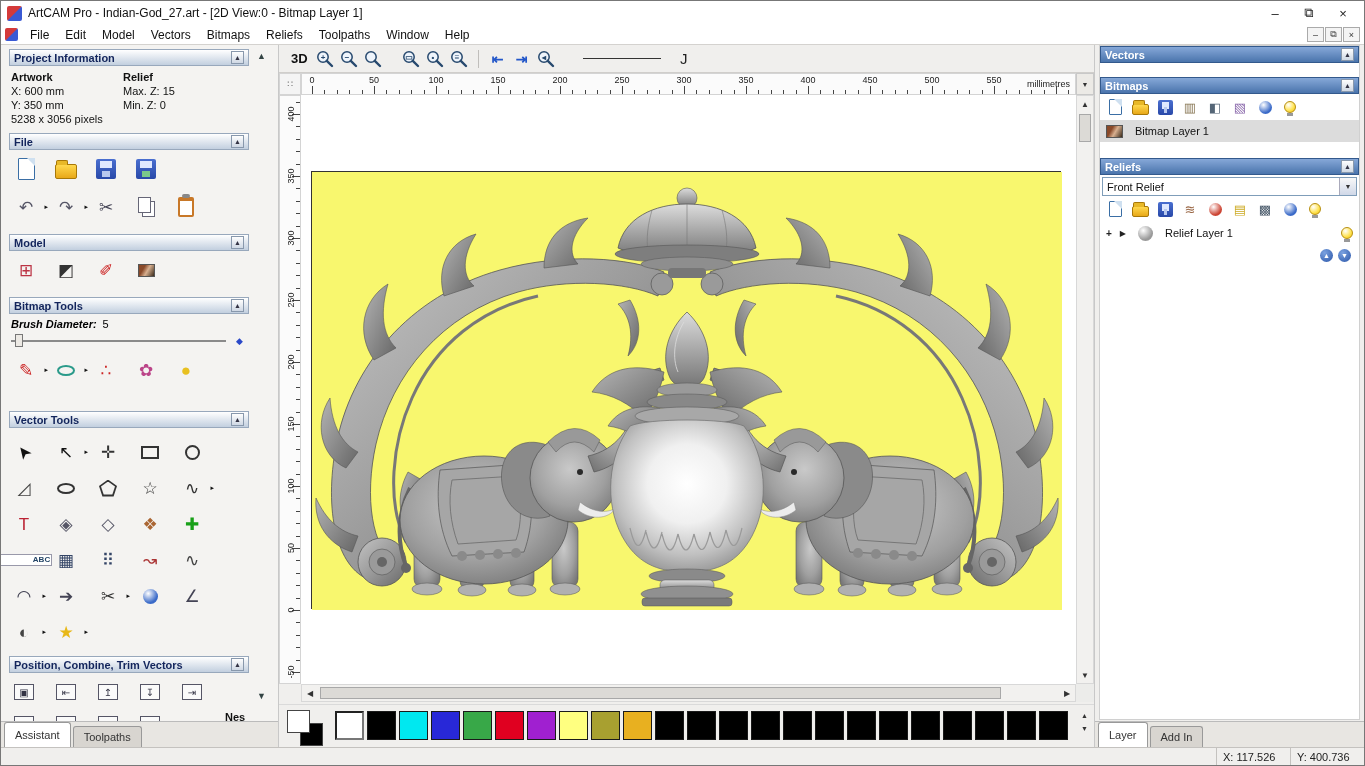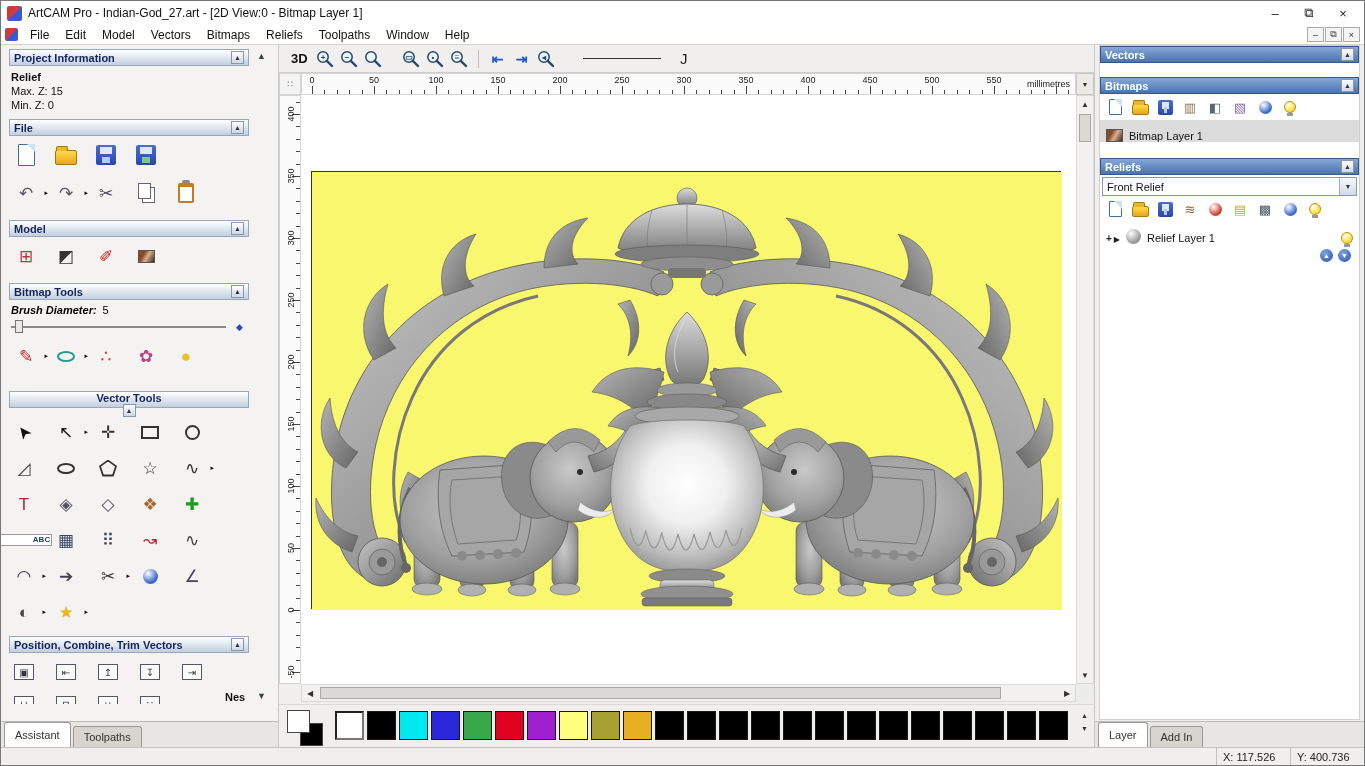--- a/index.html
+++ b/index.html
@@ -111,21 +111,21 @@
   .rsec-h{height:17px;background:linear-gradient(#86a8d8,#4a74ac);border:1px solid #33598c;color:#fff;font-weight:bold;font-size:11px;display:flex;align-items:center;justify-content:space-between;padding:0 4px;}
   .rsec-h .collapse{color:#334;}
   .mb14{margin-bottom:14px;}
   .rtoolbar{display:flex;align-items:center;gap:7px;padding:4px 6px;height:26px;}
   .ic.small{width:18px;height:18px;}
   .ic.small .gl{font-size:13px;}
   .ic.small .pg{width:13px;height:16px;}
   .ic.small .fd{width:17px;height:11px;margin-top:4px;}
   .ic.small .dk{width:15px;height:15px;}
   .ic.small .sph{width:13px;height:13px;}
-  .layerrow{display:flex;align-items:flex-end;gap:6px;height:22px;padding:0 6px;font-size:11px;color:#111;}
+  .layerrow{display:flex;align-items:center;gap:12px;height:22px;padding:0 6px;font-size:11px;color:#111;}
   .layerrow.selected{background:#dcdcdc;}
   .expcaret{font-size:8px;color:#222;}
   .plusmini{font-size:10px;font-weight:bold;color:#222;margin-right:-4px;}
   .rowbulb{margin-left:auto;}
   .combo{margin:2px 2px 0;height:19px;border:1px solid #7f9db9;background:#fff;display:flex;align-items:center;font-size:11px;padding-left:4px;justify-content:space-between;color:#111;}
   .cbtn{width:17px;height:17px;background:linear-gradient(#f8f8f8,#d0d8e8);border-left:1px solid #aab;font-size:7px;display:flex;align-items:center;justify-content:center;color:#333;}
   .updown{display:flex;justify-content:flex-end;gap:5px;padding:5px 8px;}
   .circbtn{width:13px;height:13px;border-radius:50%;background:radial-gradient(circle at 35% 30%,#7ba2e0,#2a55a8);color:#fff;font-size:7px;display:flex;align-items:center;justify-content:center;}
   
   .statusbar{position:absolute;left:0;right:0;bottom:0;height:18px;background:#f0efed;border-top:1px solid #c4c2bf;display:flex;justify-content:flex-end;align-items:center;font-size:11px;color:#222;}
@@ -170,20 +170,26 @@
     <span class="lp-scroll" style="top:6px;">▲</span>
     <span class="lp-scroll" style="bottom:46px;">▼</span>
     <div class="lp-content">
 
       <div class="lsec-h">
         <span class="t">Project Information</span>
         <span class="collapse">▲</span>
       </div>
       <div class="pinfo">
         <div class="picol">
+          <span class="pilab">Artwork</span>
+          <span>X: 600 mm</span>
+          <span>Y: 350 mm</span>
+          <span>5238 x 3056 pixels</span>
+        </div>
+        <div class="picol">
           <span class="pilab">Relief</span>
           <span>Max. Z: 15</span>
           <span>Min. Z: 0</span>
         </div>
       </div>
 
       <div class="lsec-h">
         <span class="t">File</span>
         <span class="collapse">▲</span>
       </div>
@@ -266,21 +272,21 @@
             <div class="gl" style="color: rgb(204, 34, 34);">∴</div>
           </div>
           <div class="ic">
             <div class="gl" style="color: rgb(187, 68, 136);">✿</div>
           </div>
           <div class="ic">
             <div class="gl" style="color: rgb(232, 192, 32);">●</div>
           </div>
         </div>
 
-      <div class="lsec-h" style="margin-top:16px;flex-direction:column;">
+      <div class="lsec-h" style="margin-top:22px;">
         <span class="t">Vector Tools</span>
         <span class="collapse">▲</span>
       </div>
       <div class="vgrid">
           <div class="ic">
             <div class="gl rnw" style="color: rgb(17, 17, 17);">➤</div>
           </div>
           <div class="ic">
             <div class="gl" style="color: rgb(17, 17, 17);">↖</div>
             <div class="dd">▸</div>

